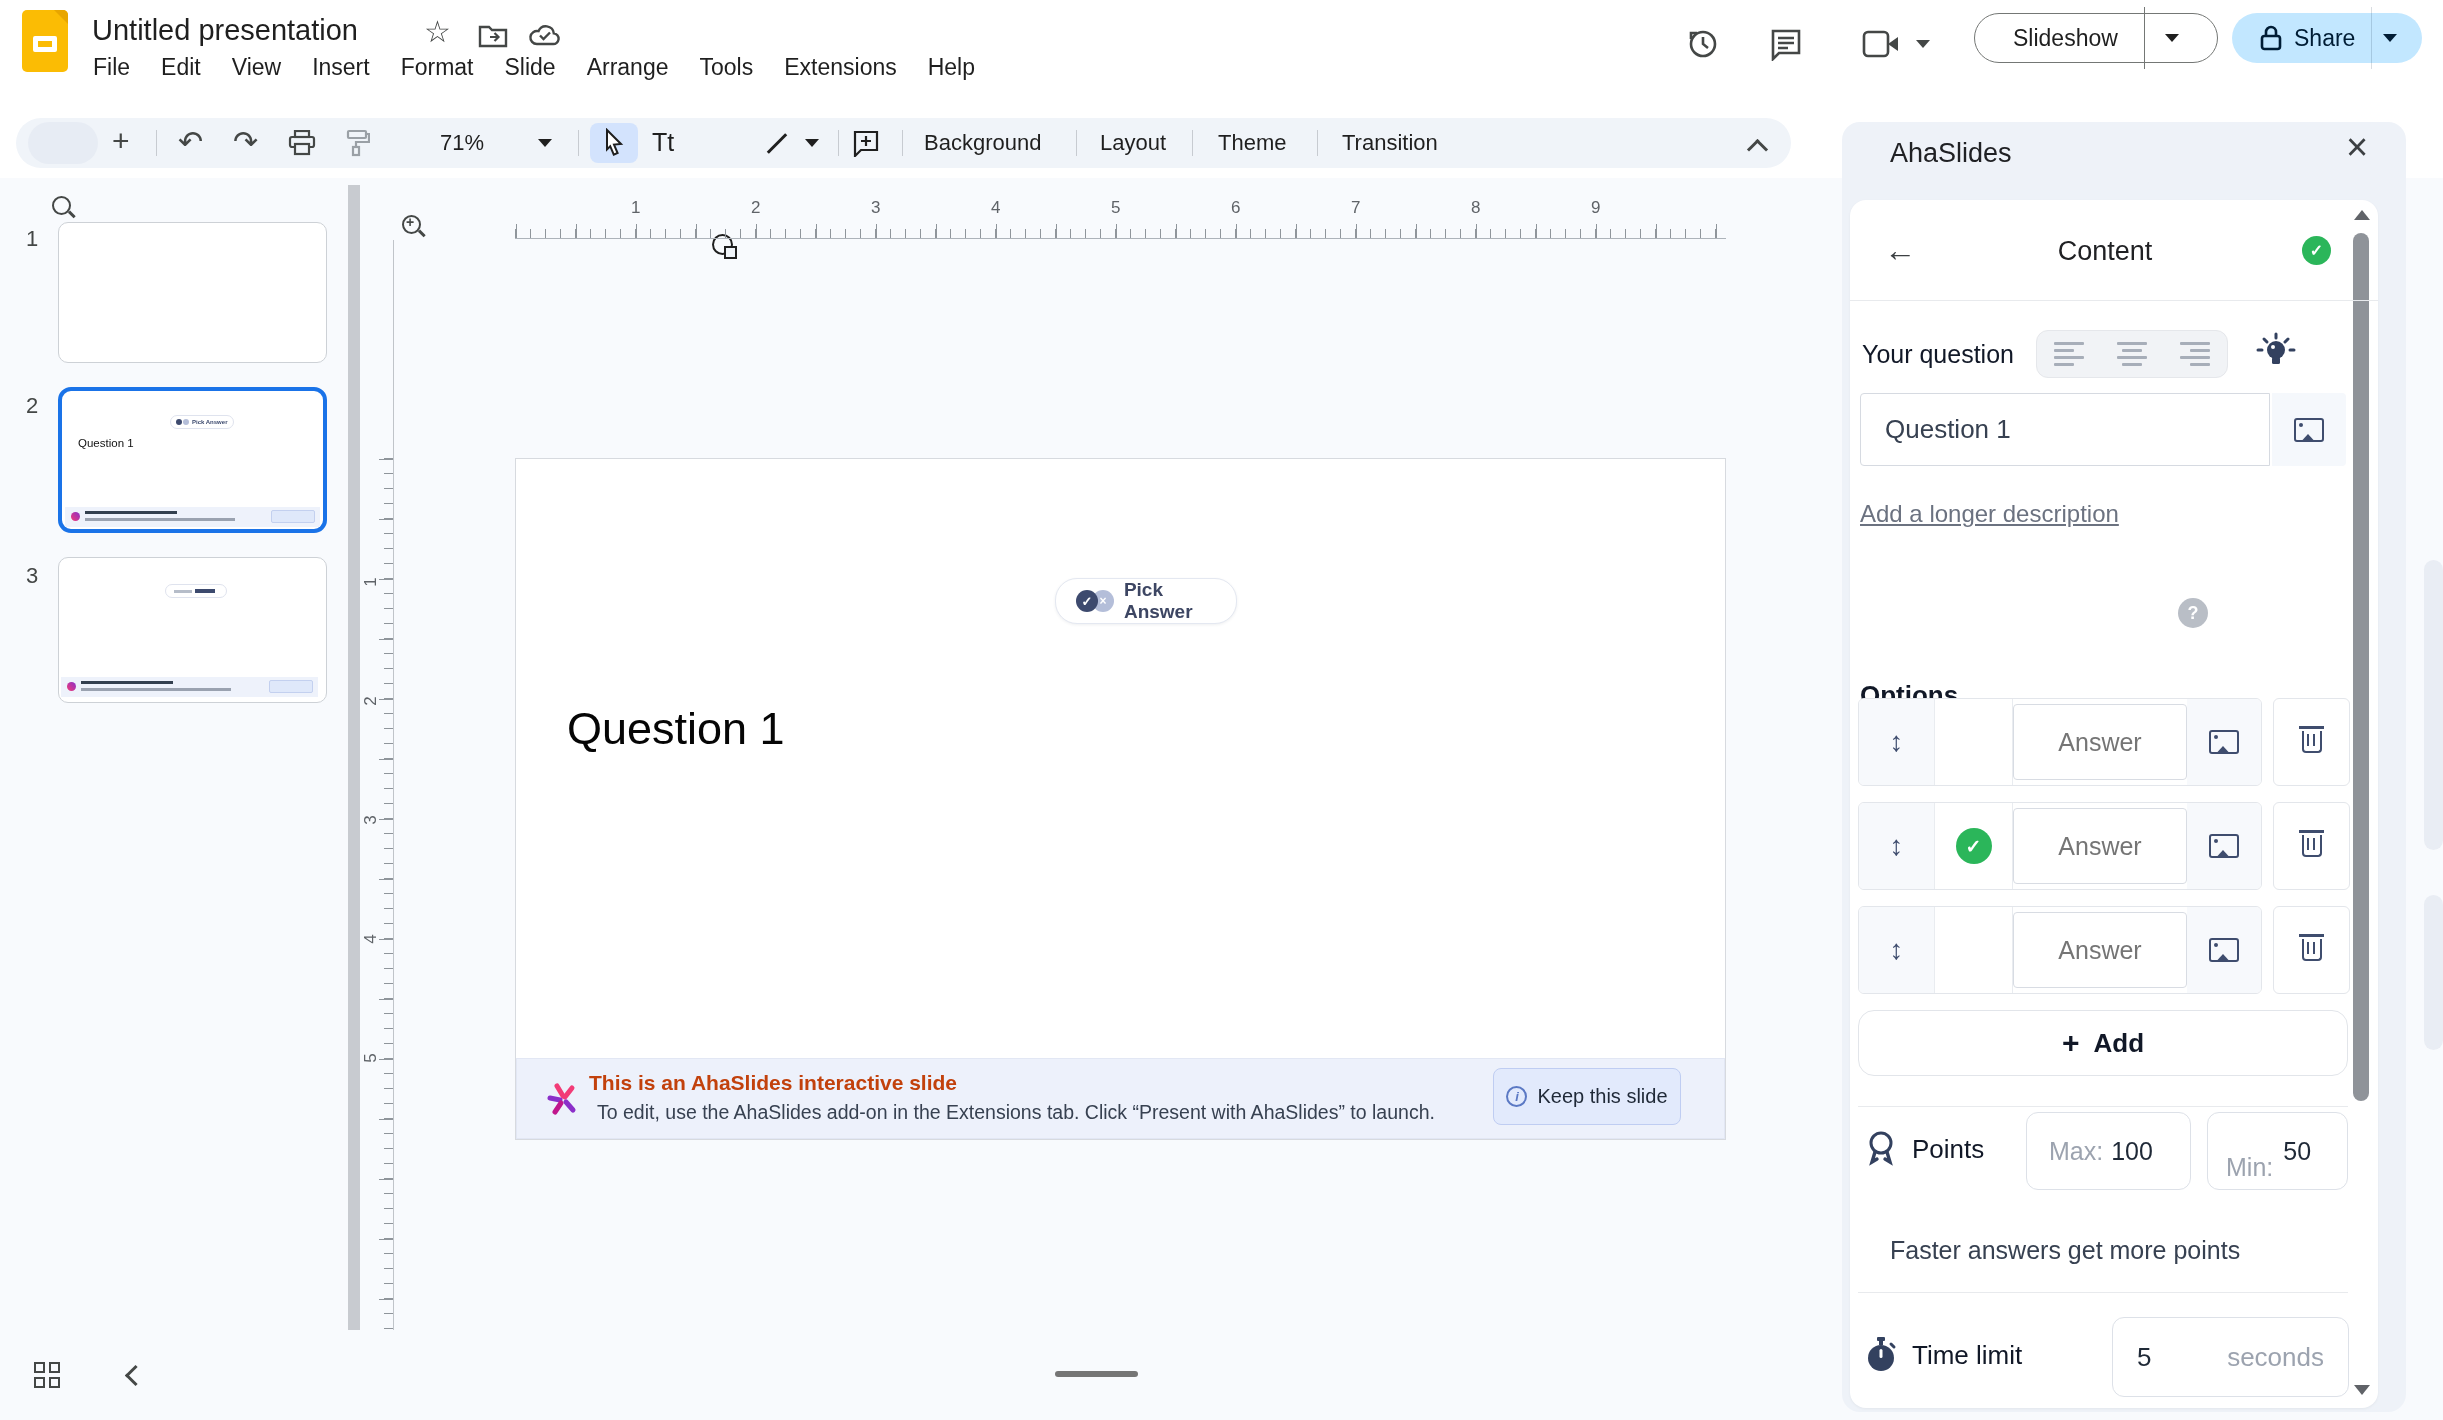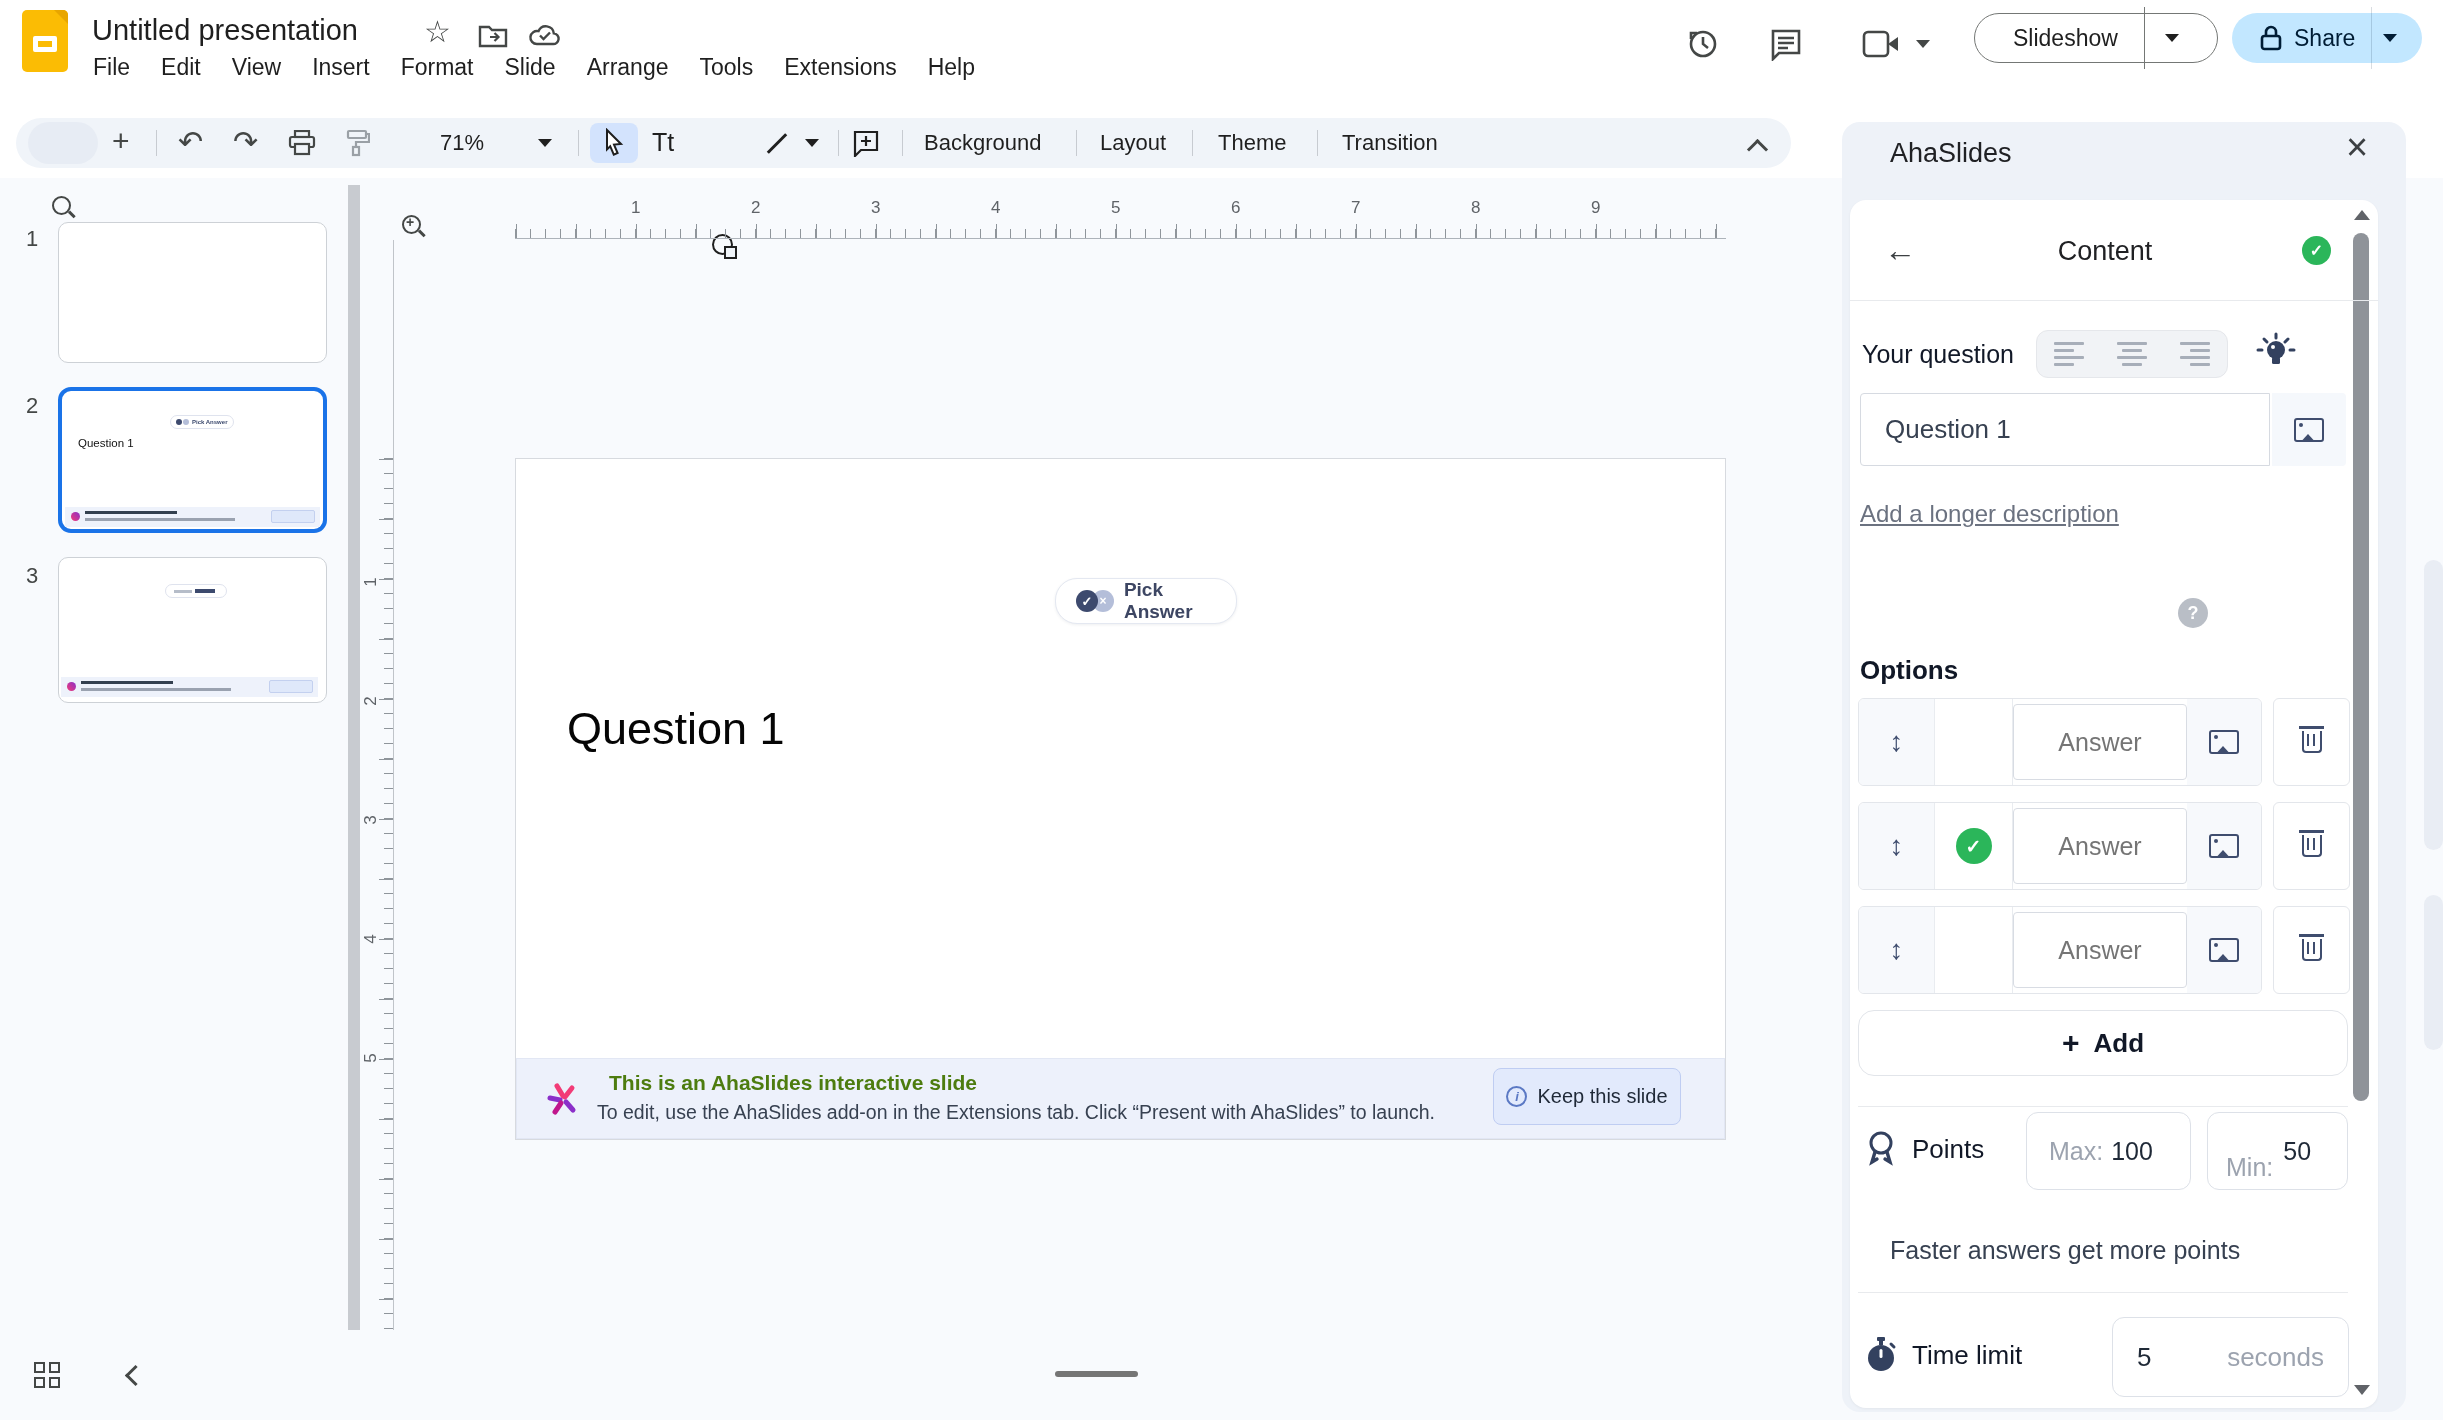--- a/index.html
+++ b/index.html
@@ -278,21 +278,21 @@
   <div class="abs banner" style="left:516px;top:1058px;width:1209px;height:81px;">
     <svg width="36" height="36" viewBox="0 0 36 36" style="position:absolute;left:28px;top:22px;">
       <g stroke-linecap="round" stroke-width="5" fill="none">
         <path d="M18 15 L12 5" stroke="#f23b77"></path>
         <path d="M20 16 L27 7" stroke="#f23b77"></path>
         <path d="M15 19 L5 17" stroke="#8b2fc9"></path>
         <path d="M16 22 L10 31" stroke="#c0168c"></path>
         <path d="M21 21 L28 29" stroke="#8b2fc9"></path>
       </g>
     </svg>
-    <div style="position:absolute;left:92px;top:12px;font-size:21px;font-weight:bold;color:#4d7c0f;">This is an AhaSlides interactive slide</div>
+    <div style="position:absolute;left:72px;top:12px;font-size:21px;font-weight:bold;color:#c2410c;">This is an AhaSlides interactive slide</div>
     <div style="position:absolute;left:80px;top:42px;font-size:19.5px;color:#374151;text-align:center;">To edit, use the AhaSlides add-on in the Extensions tab. Click “Present with AhaSlides” to launch.</div>
     <div class="keepbtn" style="position:absolute;left:976px;top:9px;width:188px;height:57px;">
       <span class="circ" style="width:21px;height:21px;border:2px solid #5b79c4;color:#5b79c4;font-size:13px;font-style:italic;font-weight:bold;box-sizing:border-box;">i</span>
       <span style="font-size:20px;color:#1f2937;">Keep this slide</span>
     </div>
   </div>
 
   <div class="abs" style="left:1055px;top:1371px;width:83px;height:6px;border-radius:3px;background:#757575;"></div>
 
   <div class="abs panel" style="left:1842px;top:122px;width:564px;height:1290px;"></div>
@@ -349,21 +349,21 @@
 
   <input class="abs inputbox" style="left: 1860px; top: 393px; width: 410px; height: 73px; border-radius: 4px 0px 0px 4px; font-size: 26px; color: rgb(55, 65, 81); padding-left: 24px;" value="Question 1">
   <div class="abs rowcell" style="left:2272px;top:393px;width:74px;height:73px;border-radius:0 4px 4px 0;background:#f5f8fc;">
       <span class="imgic"></span>
     </div>
 
   <div class="abs" style="left:1860px;top:500px;font-size:24px;color:#6b7280;text-decoration:underline;">Add a longer description</div>
 
   <div class="abs circ" style="left:2178px;top:598px;width:30px;height:30px;background:#b9bec6;color:#fff;font-size:18px;font-weight:bold;">?</div>
 
-  <div class="abs sdtxt" style="left:1860px;top:655px;font-size:26px;font-weight:600;">Options</div>
+  <div class="abs sdtxt" style="left:1860px;top:680px;font-size:26px;font-weight:600;">Options</div>
 
   <div class="abs optrow" style="left:1858px;top:698px;width:404px;height:88px;">
     <div class="rowcell" style="width:76px;border-right:1px solid #e9ecf0;">
         <span style="font-size:28px;font-weight:bold;color:#3f4d6e;">↕</span>
       </div>
     <div class="rowcell" style="width:78px;background:#fff;border-right:1px solid #e9ecf0;"></div>
     <input class="inputbox" style="width: 174px; margin: 5px 0px; border-radius: 4px; font-size: 25px; text-align: center; color: rgb(55, 65, 81); border: 1.5px solid rgb(216, 220, 227);" placeholder="Answer">
     <div class="rowcell" style="flex:1;">
         <span class="imgic"></span>
       </div>

